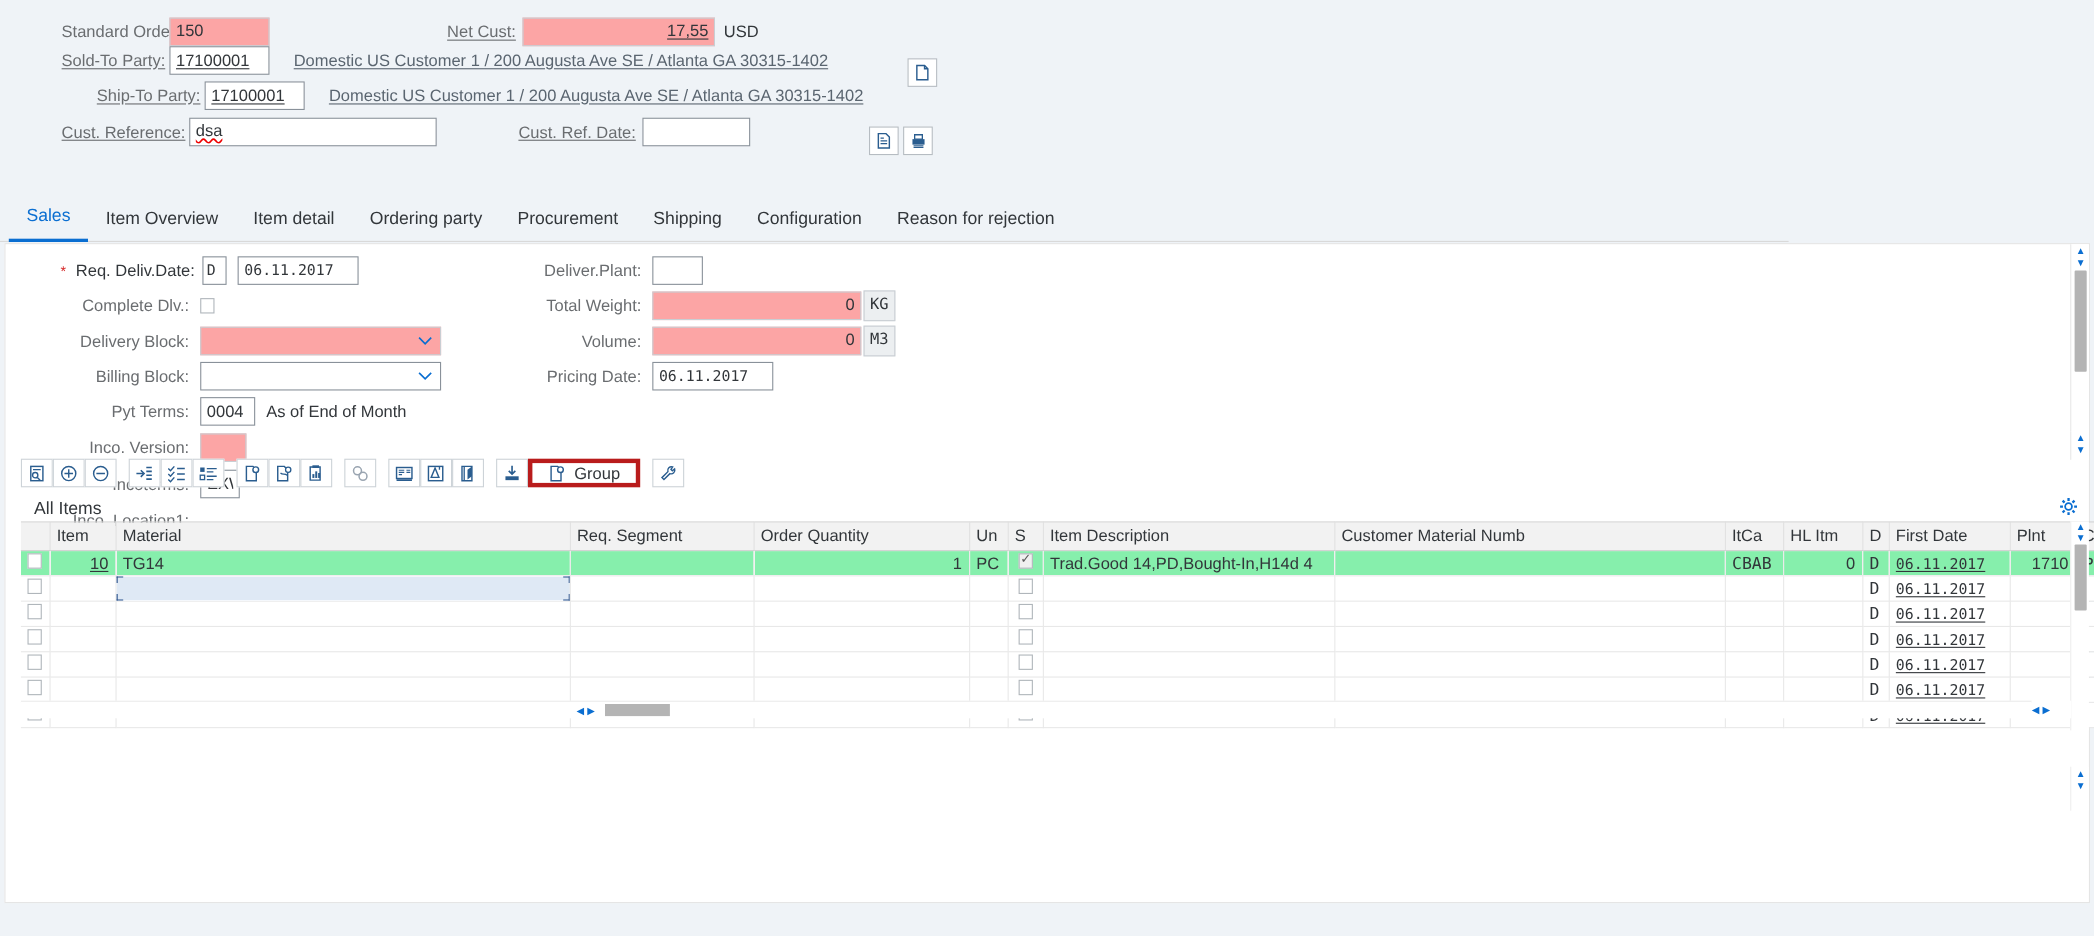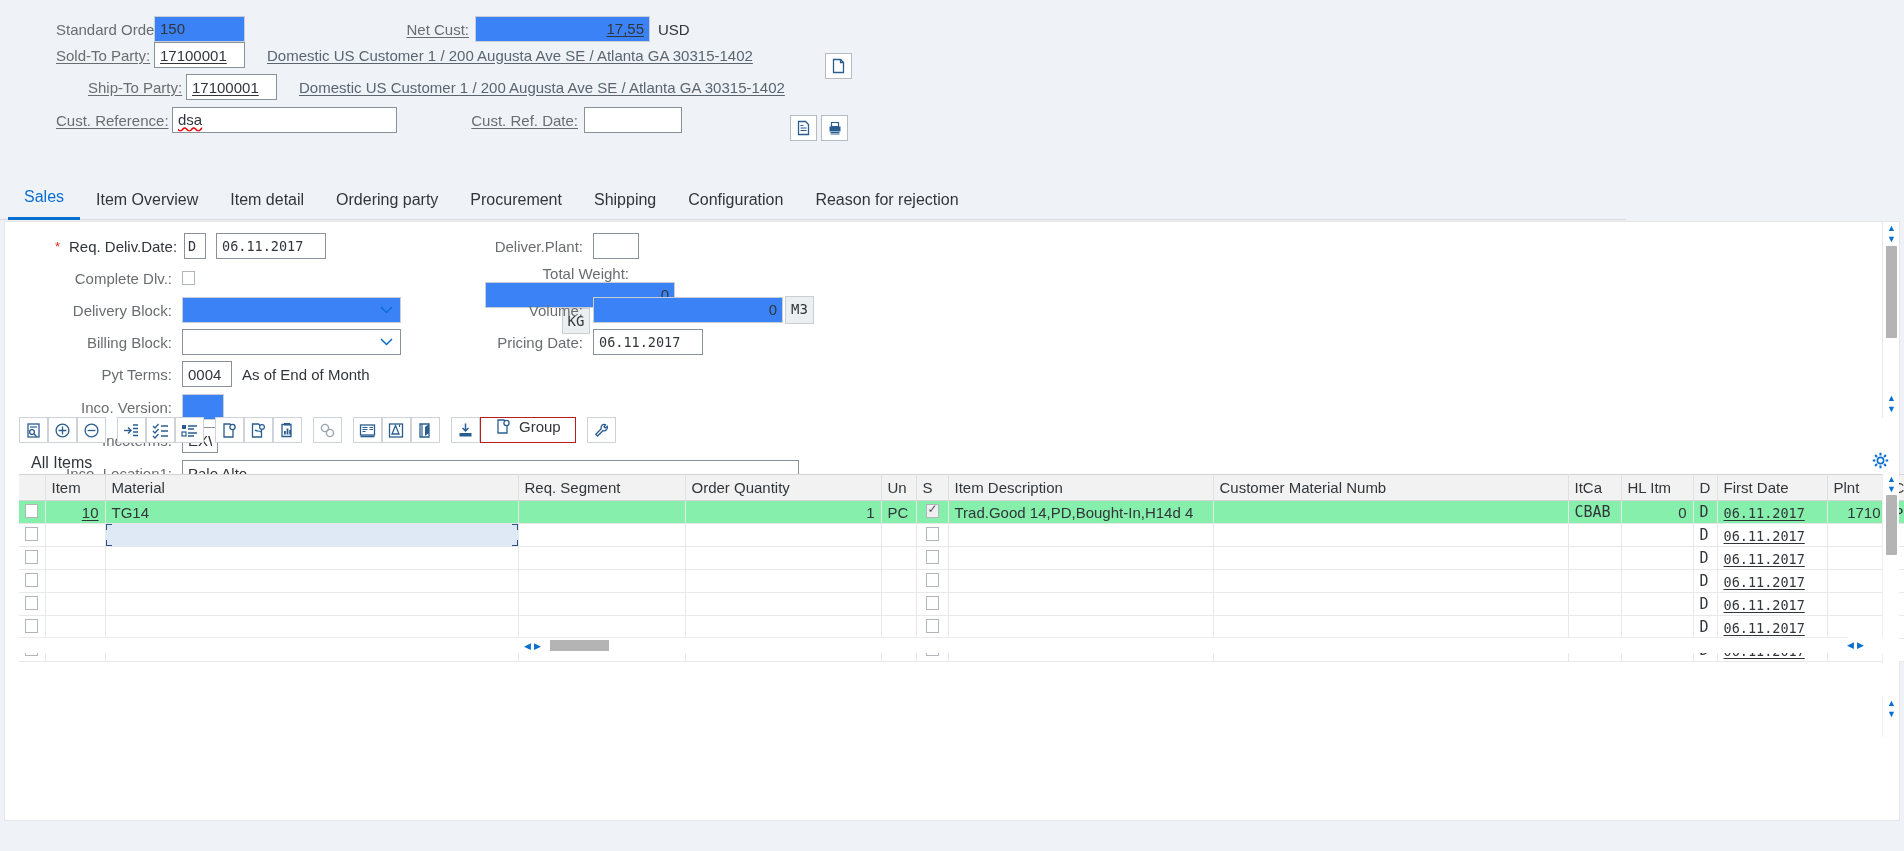--- a/index.html
+++ b/index.html
@@ -18,21 +18,21 @@
   .hdr { position:absolute; left:0; top:0; width:1904px; height:168px; background:#eff3f7; }
   .frow { position:absolute; height:26px; display:flex; align-items:center; }
   .lbl { color:#6a6d70; font-size:15px; text-align:right; white-space:nowrap; }
   .lbl.req { color:#32363a; }
   .lbl u { text-decoration:underline; text-underline-offset:2px; }
   .inp {
     height:26px; border:1px solid #89919a; background:#fff;
     font-family:"Liberation Sans", sans-serif; font-size:15px; color:#32363a;
     padding:0 5px; line-height:24px; outline:none;
   }
-  .inp.ro { background:#3b82f6; border:1px solid #c9ced3; }
+  .inp.ro { background:#fca5a5; border:1px solid #c9ced3; }
   .inp.und { text-decoration:underline; text-underline-offset:2px; }
   .inp.r { text-align:right; }
   .unitbox { height:28px; border:1px solid #c9ced3; background:#eceff1; font-size:14px;
     font-family:"DejaVu Sans Mono", monospace; padding:0 5px; line-height:24px; color:#32363a; }
   .linktxt { color:#5a6570; text-decoration:underline; text-underline-offset:2px;
     font-size:15px; white-space:nowrap; cursor:pointer; }
   .iconbtn {
     width:27px; height:26px; border:1px solid #b6bcc2; background:#fff;
     display:inline-flex; align-items:center; justify-content:center; cursor:pointer;
   }
@@ -55,22 +55,22 @@
   .vscroll { position:absolute; width:17px; background:#fff; border-left:1px solid #e8e8e8; }
   .vs-arrow { width:17px; height:11px; display:flex; align-items:center; justify-content:center;
     font-size:9px; color:#0a6ed1; cursor:pointer; }
   .vs-thumb { background:#b4b4b4; width:11px; margin:0 3px; border-radius:1px; }
 
   
   .itoolbar { position:absolute; left:14px; top:195px; display:flex; align-items:center; gap:0px; }
   .tbtn { width:29px; height:26px; border:1px solid #cdd3d8; background:#fff;
     display:inline-flex; align-items:center; justify-content:center; cursor:pointer; }
   .tgap { width:11px; }
-  .tgroup { height:26px; border:1px solid #b91c1c; background:#fff; display:inline-flex;
-    gap:7px; padding:0 14px; cursor:pointer; font-size:15px; color:#32363a; }
+  .tgroup { height:26px; border:4px solid #b91c1c; background:#fff; display:inline-flex;
+    align-items:center; gap:7px; padding:0 14px; cursor:pointer; font-size:15px; color:#32363a; }
 
   .allitems { position:absolute; left:26px; top:232px; font-size:16px; color:#32363a; }
   .gear { position:absolute; right:10px; top:230px; cursor:pointer; }
 
   
   .tblwrap { position:absolute; left:14px; top:252px; width:1845px; }
   table.grid { border-collapse:collapse; table-layout:fixed; width:1828px; }
   table.grid th {
     background:#f2f2f2; font-weight:normal; font-size:15px; color:#32363a;
     text-align:left; padding:3px 6px; height:26px; border-right:1px solid #e0e0e0;
@@ -231,29 +231,28 @@
         <span class="inp ro" style="width:42px; margin-left:10px;"></span>
       </div>
 
       <div class="frow" style="left:50px; top:205px;">
         <span class="lbl" style="width:117px; text-align:right;">Incoterms:</span>
         <input class="inp" style="width: 36px; margin-left: 10px;" value="EXW">
       </div>
 
       <div class="frow" style="left:30px; top:238px;">
         <span class="lbl" style="width:137px; text-align:right;">Inco. Location1:</span>
-        <input class="inp" style="width: 617px; margin-left: 10px;" value="Palo Alto">
       </div>
 
       <div class="frow" style="left:470px; top:11px;">
         <span class="lbl" style="width:108px; text-align:right;">Deliver.Plant:</span>
         <input class="inp" style="width: 46px; margin-left: 10px;" value="">
       </div>
 
-      <div class="frow" style="left:470px; top:43px;flex-direction:column;">
+      <div class="frow" style="left:470px; top:43px;">
         <span class="lbl" style="width:108px; text-align:right;">Total Weight:</span>
         <span class="inp ro r" style="width:190px; margin-left:10px;">0</span>
         <span class="unitbox" style="margin-left:2px;">KG</span>
       </div>
 
       <div class="frow" style="left:470px; top:75px;">
         <span class="lbl" style="width:108px; text-align:right;">Volume:</span>
         <span class="inp ro r" style="width:190px; margin-left:10px;">0</span>
         <span class="unitbox" style="margin-left:2px;">M3</span>
       </div>

